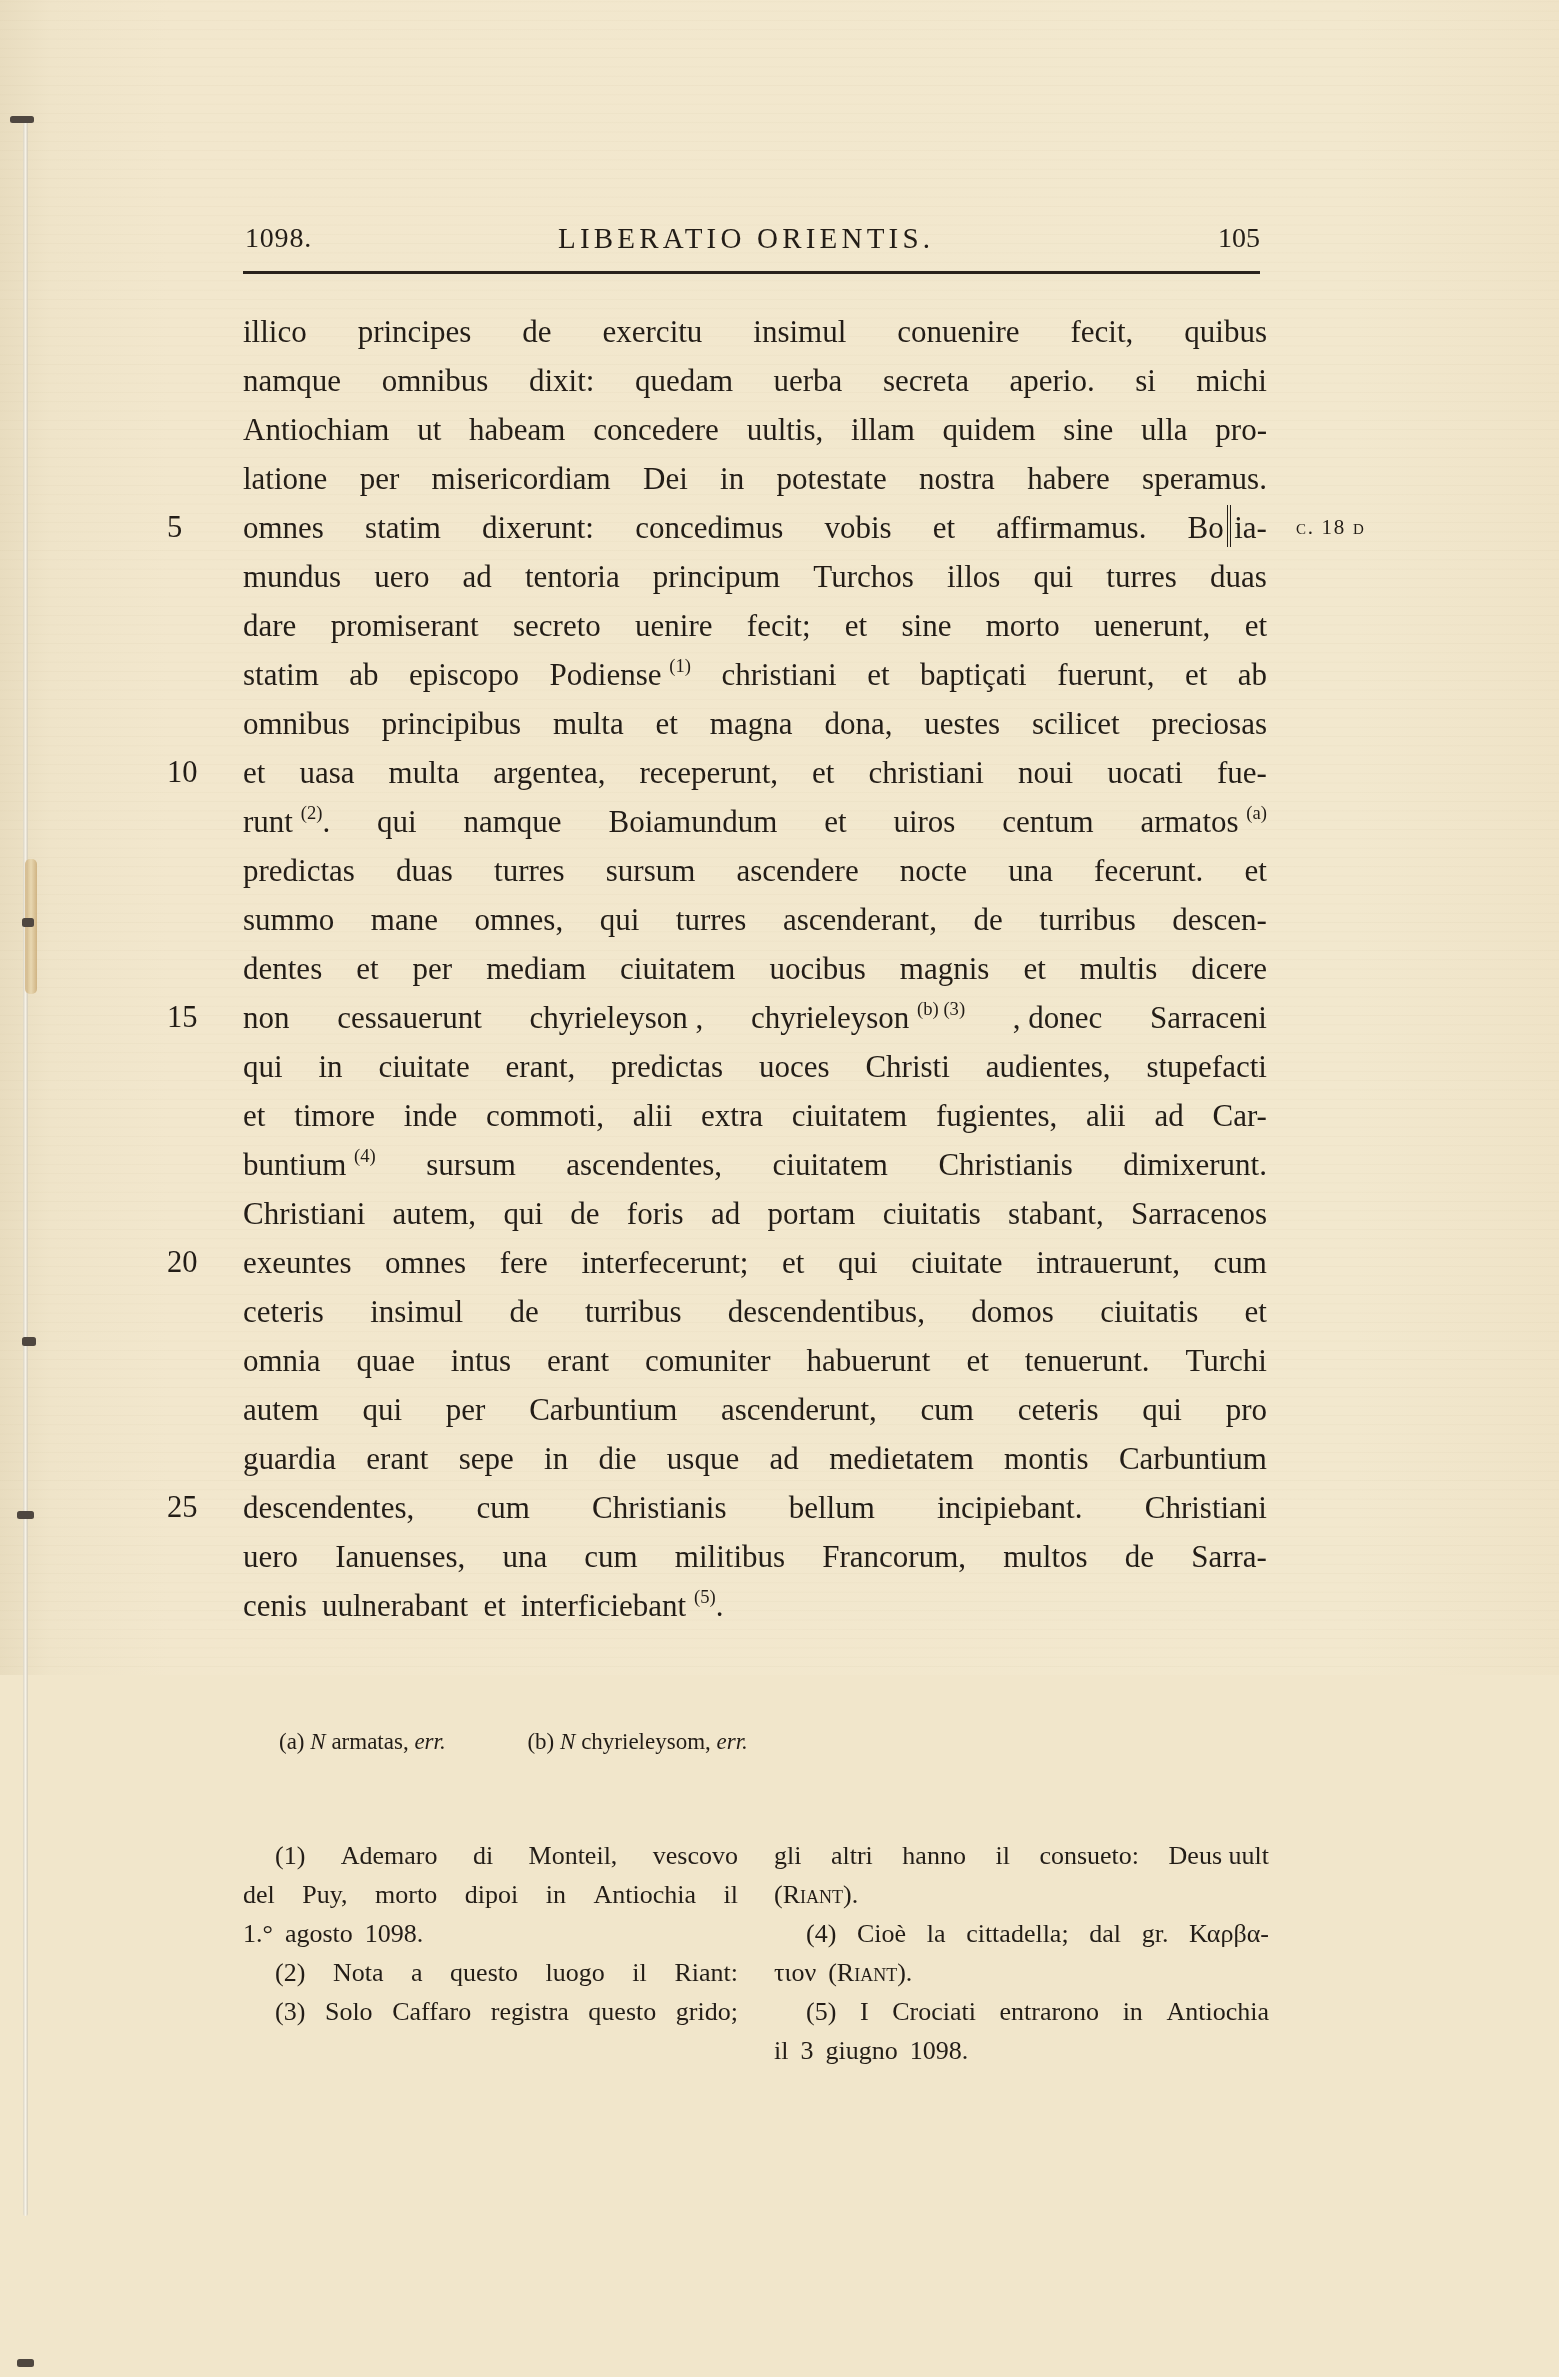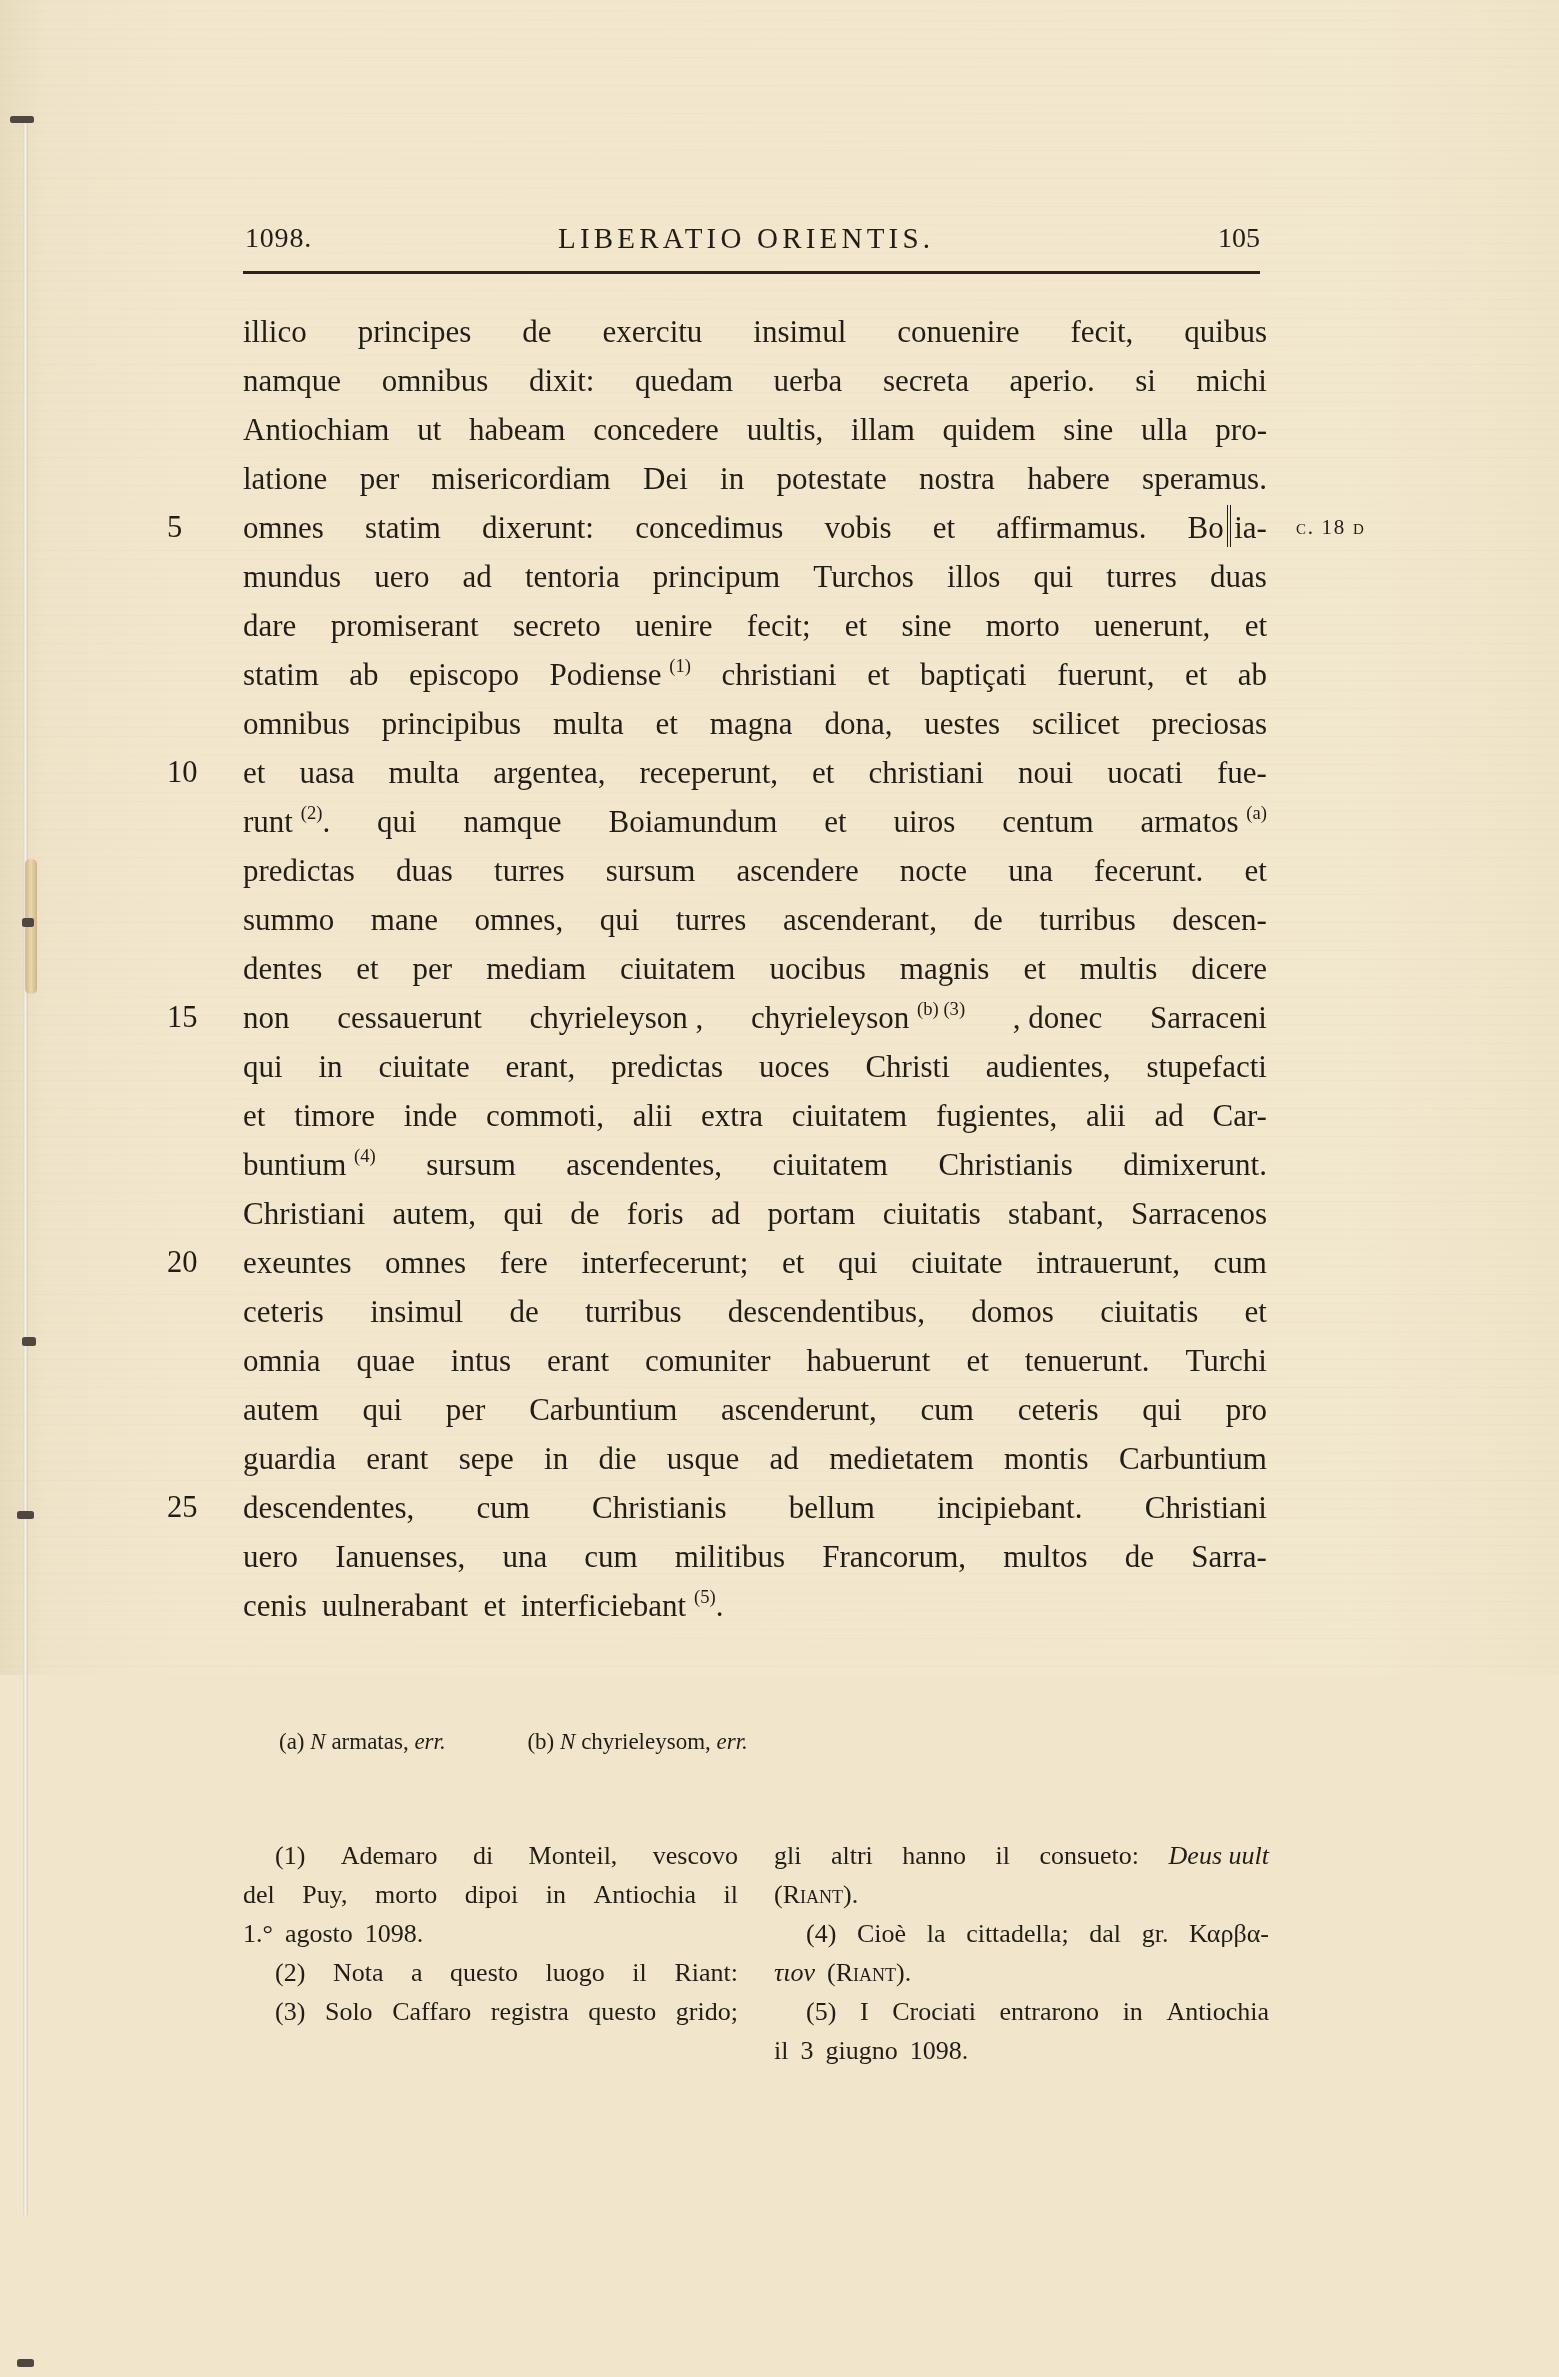--- a/index.html
+++ b/index.html
@@ -165,21 +165,21 @@
     .col.left { left: 0; }
     .col.right { left: 531px; }
     .fnline {
       display: flex;
       justify-content: space-between;
       white-space: nowrap;
       height: 39px;
     }
     .fnline.indent { padding-left: 32px; }
     .fnline.short { justify-content: flex-start; gap: 12px; }
-    .fnline .it { font-style: italic; }
+    .fnline .it { }
     .sc { font-variant: small-caps; }
   </style>
 </head>
 <body>
 
 <div class="page">
   <div class="binding-thread"></div>
   <div class="stitch" style="left:10.2px; top:116px; width:24px;"></div>
   <div class="tape"></div>
   <div class="stitch" style="left:22px; top:918px; width:12px; height:8.5px;"></div>

